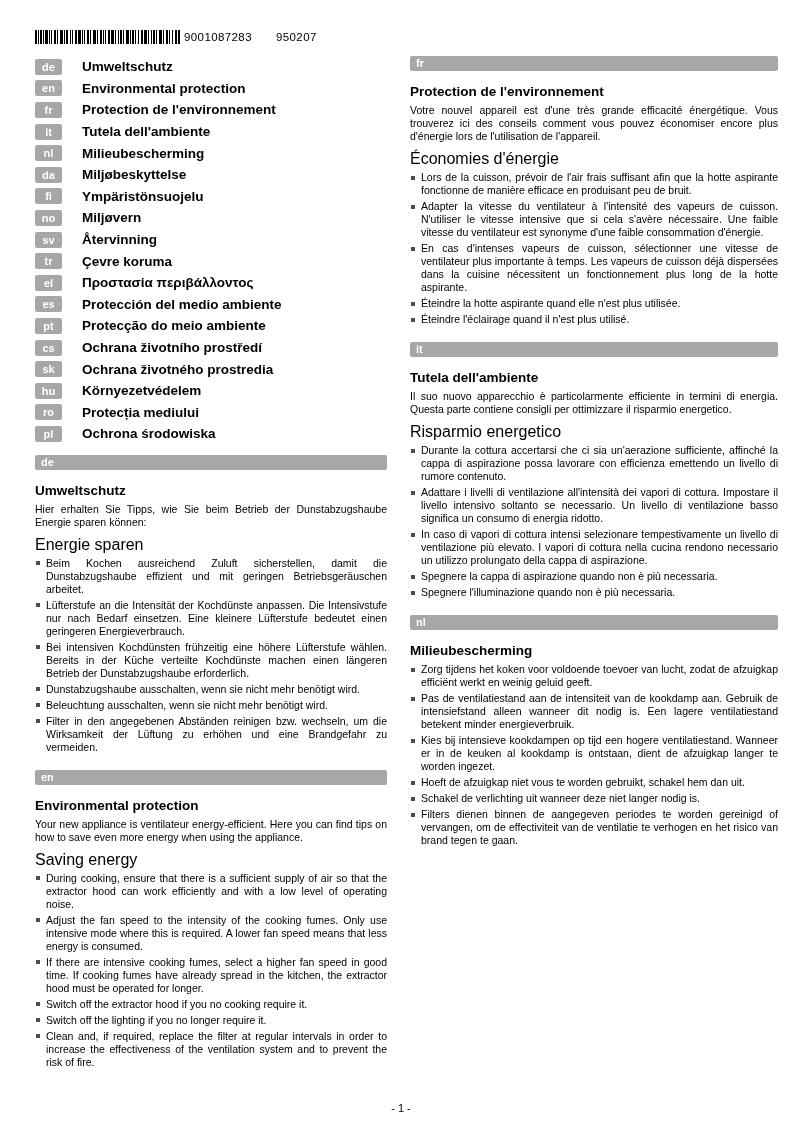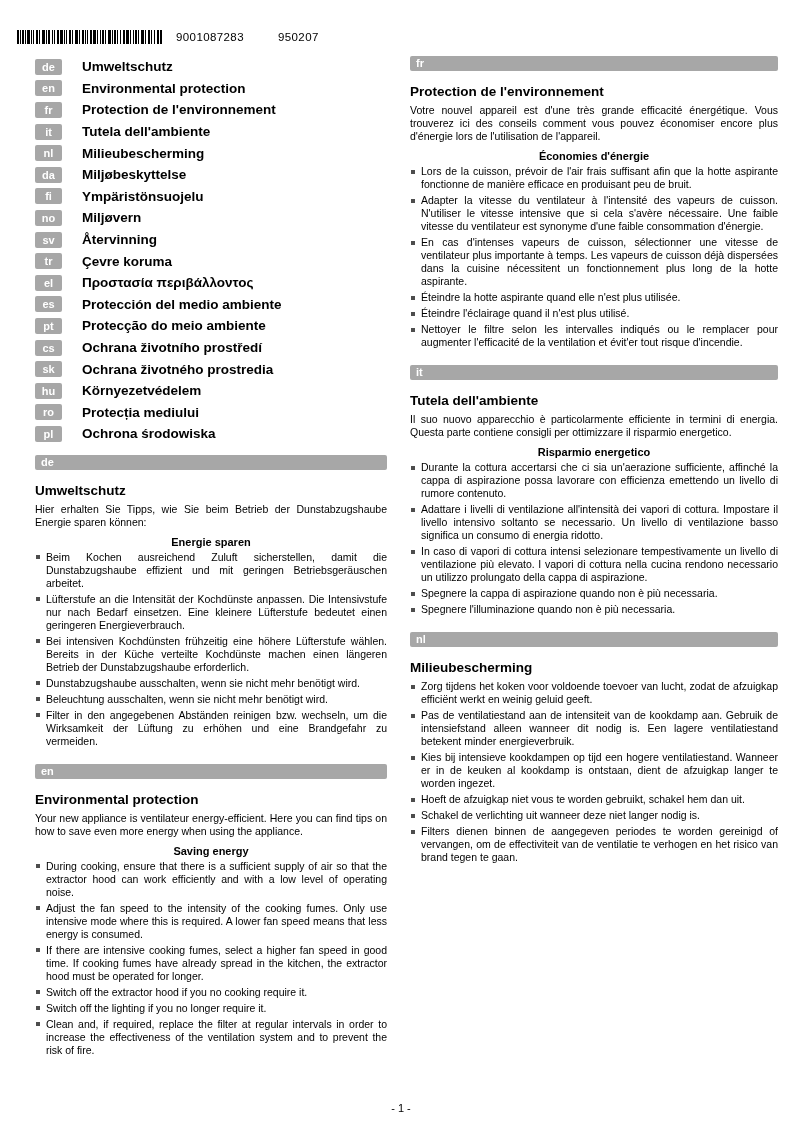--- a/index.html
+++ b/index.html
@@ -2,21 +2,21 @@
 <html style="--badge-gray: #a7a7a7; --header-gray: #a7a7a7; --bullet-gray: #4d4d4d;"><head>
 <meta charset="utf-8">
 <style>
   * { margin:0; padding:0; box-sizing:border-box; }
   html, body { background:#ffffff; }
   body {
     width:802px; height:1134px; position:relative; overflow:hidden;
     font-family:"Liberation Sans", sans-serif; color:#000;
     -webkit-font-smoothing:antialiased;
   }
-  .topbar { position:absolute; top:30px; left:17px; display:flex; align-items:center;gap:10px; }
+  .topbar { position:absolute; top:30px; left:35px; display:flex; align-items:center; }
   .barcode-svg { display:block; }
   .barcode-num { font-size:11.5px; letter-spacing:0.4px; margin-left:4px; }
   .barcode-num + .barcode-num { margin-left:24px; }
 
   .col { position:absolute; top:56px; }
   .col-left  { left:35px;  width:352px; }
   .col-right { left:410px; width:368px; }
 
   .lang-index { margin-bottom:10px; }
   .lang-row { display:flex; align-items:center; height:21.6px; }
@@ -29,21 +29,21 @@
   .lang-title { font-size:13.5px; font-weight:bold; margin-left:20px; white-space:nowrap; }
 
   .section-tag {
     background:var(--header-gray,#a7a7a7); color:#fff;
     font-weight:bold; font-size:11px; height:15px; line-height:15px;
     padding-left:6px; border-radius:2px; margin-top:16px;
   }
   .sections > .section:first-child .section-tag { margin-top:0; }
   .section-title { font-size:13.5px; font-weight:bold; margin:13px 0 5px; }
   .section-intro { font-size:10.5px; line-height:13px; text-align:justify; margin-bottom:7px; }
-  .section-subheading { font-size:11px; font-weight:bold; margin:5px 0 3px;text-align:center; }
+  .section-subheading { font-size:16px; font-weight:normal; margin:5px 0 3px; }
 
   .bullet-list { list-style:none; }
   .bullet {
     position:relative; padding-left:11px; margin-bottom:3px;
     font-size:10.5px; line-height:13px; text-align:justify;
   }
   .bullet-marker {
     position:absolute; left:1px; top:4.5px; width:4px; height:4px;
     background:var(--bullet-gray,#4d4d4d);
   }
@@ -263,24 +263,20 @@
   <li class="bullet">
     <span class="bullet-marker"></span>
     <span class="bullet-text">Éteindre la hotte aspirante quand elle n'est plus utilisée.</span>
   </li>
 
   <li class="bullet">
     <span class="bullet-marker"></span>
     <span class="bullet-text">Éteindre l'éclairage quand il n'est plus utilisé.</span>
   </li>
 
-  <li class="bullet">
-    <span class="bullet-marker"></span>
-    <span class="bullet-text">Nettoyer le filtre selon les intervalles indiqués ou le remplacer pour augmenter l'efficacité de la ventilation et évit'er tout risque d'incendie.</span>
-  </li>
 </ul>
   </section>
 
   <section class="section">
     <div class="section-tag">it</div>
     <h2 class="section-title">Tutela dell'ambiente</h2>
     <p class="section-intro">Il suo nuovo apparecchio è particolarmente efficiente in termini di energia. Questa parte contiene consigli per ottimizzare il risparmio energetico.</p>
     <h3 class="section-subheading">Risparmio energetico</h3>
     <ul class="bullet-list">
   <li class="bullet">

